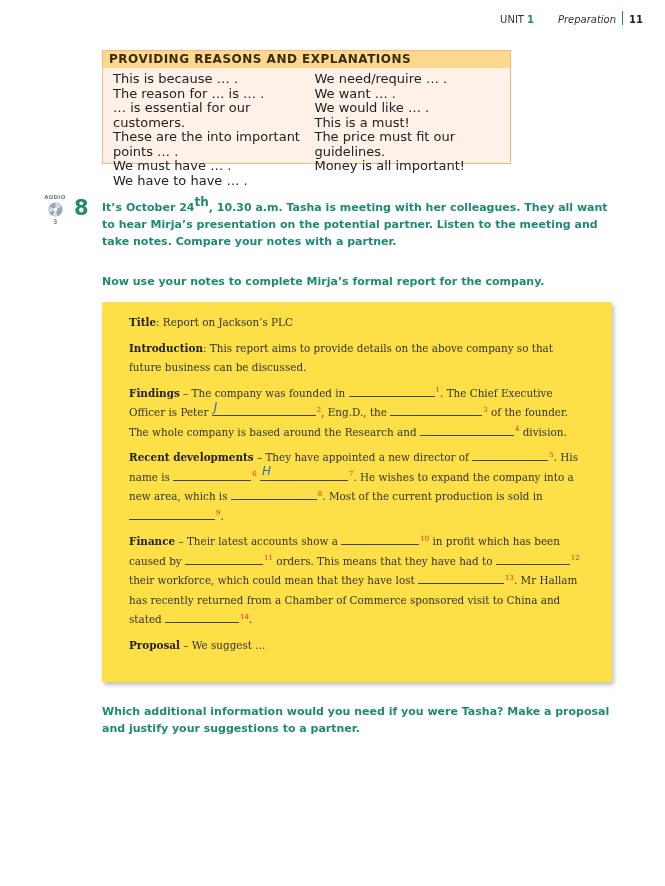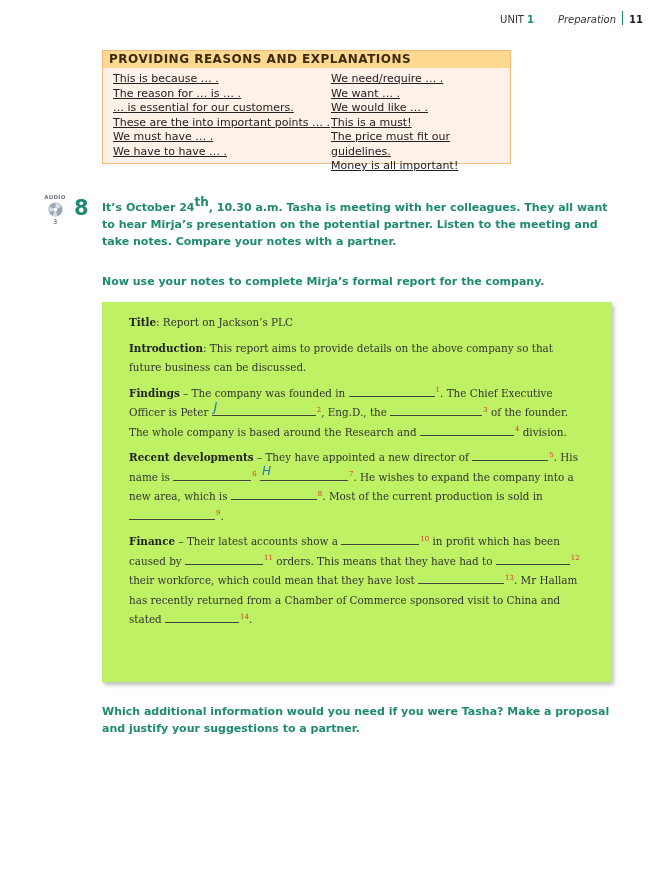--- a/index.html
+++ b/index.html
@@ -18,42 +18,42 @@
 
     .phrase-box {
       position: absolute; left: 102px; top: 50px; width: 409px; height: 114px;
       border: 1px solid #f4b97b; background: #fdf1e8; box-sizing: border-box;
     }
     .phrase-box .box-title {
       background: #fcd98e; font-size: 12px; font-weight: bold; letter-spacing: 0.5px;
       color: #3a2a10; padding: 3px 6px 3px 6px; height: 11px; line-height: 11px;
     }
     .phrase-box .cols { display: flex; padding: 4px 0 0 10px; }
-    .phrase-box .col { font-size: 11px; line-height: 14.5px; color: #222; text-decoration: underline; }
+    .phrase-box .col { font-size: 13px; line-height: 14.5px; color: #222; }
     .phrase-box .col.left { width: 222px; }
 
     .audio-badge { position: absolute; left: 44px; top: 194px; width: 22px; text-align: center; }
     .audio-badge .audio-label { font-size: 5.5px; font-weight: bold; color: #6a7a8a; letter-spacing: 0.3px; }
     .audio-badge .cd { width: 15px; height: 15px; margin: 2px auto 0; }
     .audio-badge .track { font-size: 6.5px; color: #444; margin-top: 1px; }
 
     .exercise-num {
       position: absolute; left: 74px; top: 196px; font-size: 21px; font-weight: bold; color: #1f8a70;
     }
     .instruction {
       position: absolute; left: 102px; font-size: 11px; font-weight: bold; color: #1f8a70; line-height: 17px;
     }
     .instruction.i1 { top: 199px; width: 520px; }
     .instruction.i2 { top: 273px; }
     .instruction.i3 { top: 703px; width: 520px; }
     .instruction sup { font-size: 12px; line-height: 0; }
 
     .report {
       position: absolute; left: 102px; top: 302px; width: 510px; height: 380px;
-      background: #bef264; box-shadow: 2px 3px 4px rgba(0,0,0,0.25);
+      background: #fde047; box-shadow: 2px 3px 4px rgba(0,0,0,0.25);
       font-family: "DejaVu Serif", serif; font-size: 10.4px; color: #333; line-height: 19.5px;
     }
     .report .inner { padding: 11px 26px 0 27px; }
     .report p { margin: 0 0 6px 0; }
     .report b { color: #222; }
     .blank { display: inline-block; border-bottom: 1px solid #444; height: 12px; vertical-align: baseline; position: relative; }
     .blank .handwriting {
       position: absolute; left: 2px; bottom: -2px; font-family: "DejaVu Sans", sans-serif;
       font-style: italic; color: #2a6fc0; font-size: 12px;
     }
@@ -117,17 +117,18 @@
     <p><b>Title</b><span>: Report on Jackson’s PLC</span></p>
 
     <p><b>Introduction</b><span>: This report aims to provide details on the above company so that future business can be discussed.</span></p>
 
     <p><b>Findings</b><span> – The company was founded in </span><span class="blank" style="width:86px"></span><span class="num">1</span><span>. The Chief Executive Officer is Peter </span><span class="blank" style="width:104px"><span class="handwriting">J</span></span><span class="num">2</span><span>, Eng.D., the </span><span class="blank" style="width:92px"></span><span class="num">3</span><span> of the founder. The whole company is based around the Research and </span><span class="blank" style="width:94px"></span><span class="num">4</span><span> division.</span></p>
 
     <p><b>Recent developments</b><span> – They have appointed a new director of </span><span class="blank" style="width:76px"></span><span class="num">5</span><span>. His name is </span><span class="blank" style="width:78px"></span><span class="num">6</span> <span class="blank" style="width:88px"><span class="handwriting">H</span></span><span class="num">7</span><span>. He wishes to expand the company into a new area, which is </span><span class="blank" style="width:86px"></span><span class="num">8</span><span>. Most of the current production is sold in </span><span class="blank" style="width:86px"></span><span class="num">9</span><span>.</span></p>
 
     <p><b>Finance</b><span> – Their latest accounts show a </span><span class="blank" style="width:78px"></span><span class="num">10</span><span> in profit which has been caused by </span><span class="blank" style="width:78px"></span><span class="num">11</span><span> orders. This means that they have had to </span><span class="blank" style="width:74px"></span><span class="num">12</span><span> their workforce, which could mean that they have lost </span><span class="blank" style="width:86px"></span><span class="num">13</span><span>. Mr Hallam has recently returned from a Chamber of Commerce sponsored visit to China and stated </span><span class="blank" style="width:74px"></span><span class="num">14</span><span>.</span></p>
 
+    <p><b>Proposal</b><span> – We suggest ...</span></p>
 
   </div>
 </div>
 
 <div class="instruction i3">Which additional information would you need if you were Tasha? Make a proposal and justify your suggestions to a partner.</div>
 
 </body></html>

